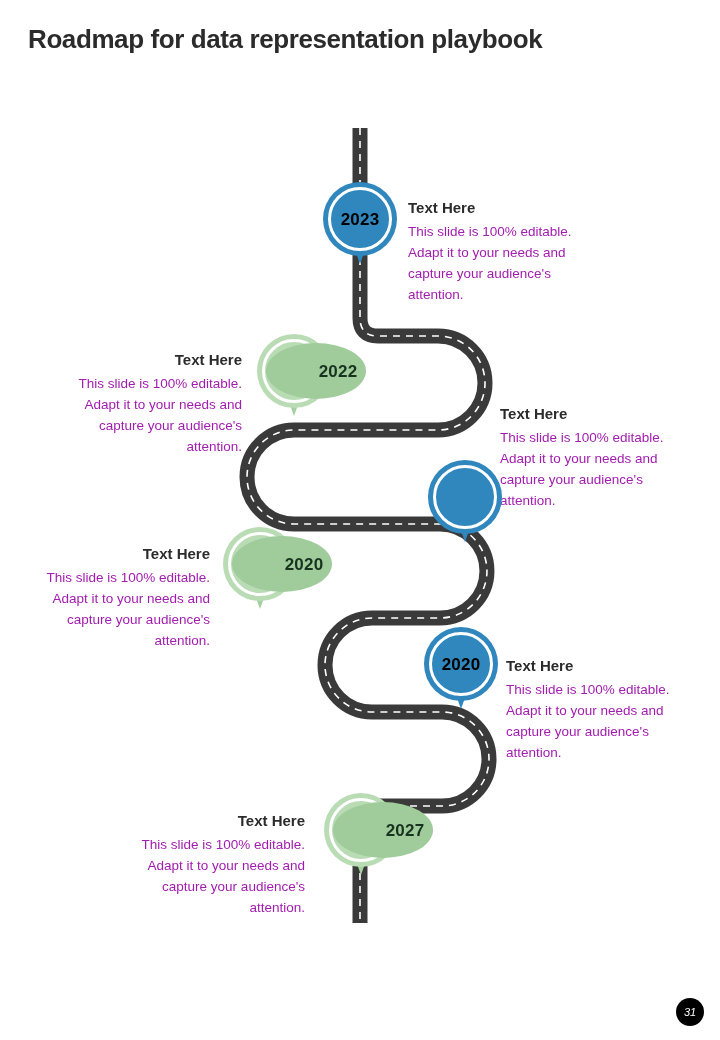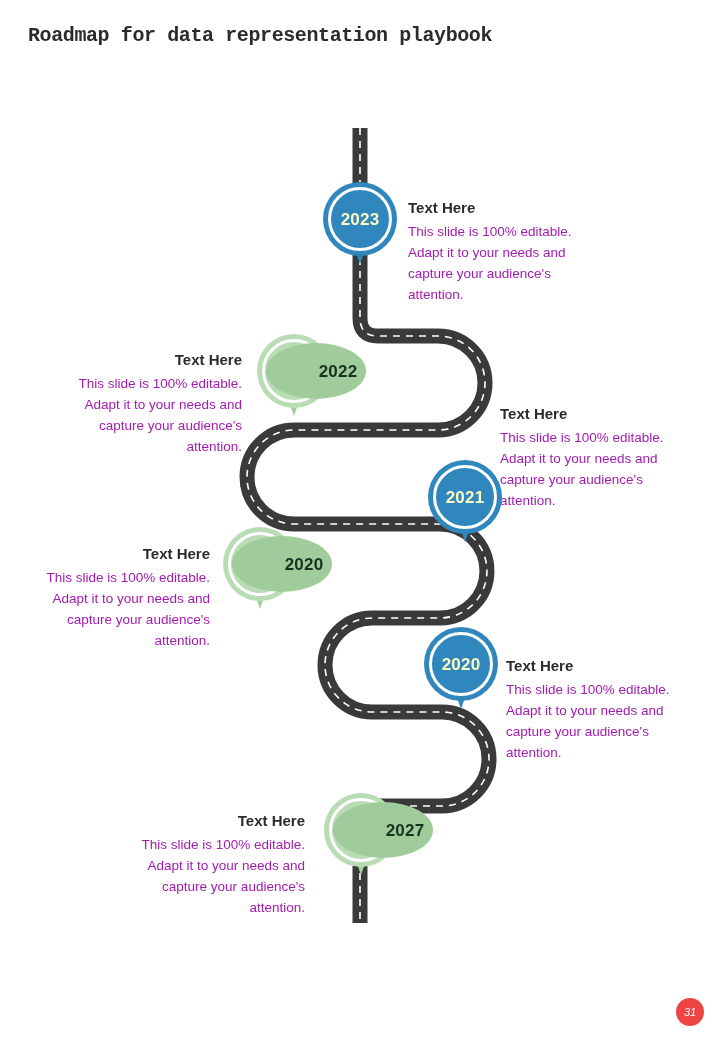--- a/index.html
+++ b/index.html
@@ -15,22 +15,22 @@
     font-family: "Liberation Sans", "DejaVu Sans", sans-serif;
     -webkit-font-smoothing: antialiased;
   }
 
   
   .slide-title {
     position: absolute;
     left: 28px;
     top: 24px;
     width: 660px;
-    font-family: Liberation Mono, monospace;
-    font-size: 20px;
+    font-family: Liberation Sans, sans-serif;
+    font-size: 26px;
     font-weight: bold;
     letter-spacing: -0.4px;
     color: #2b2b2b;
     line-height: 1.2;
     white-space: nowrap;
   }
 
   
   .road-canvas {
     position: absolute;
@@ -94,21 +94,21 @@
   }
   .pin .pin-year {
     font-size: 17px;
     font-weight: bold;
     letter-spacing: 0.2px;
     line-height: 1;
   }
   .pin.blue { color: #2f87bd; }
   .pin.blue .pin-outer { background: #2f87bd; }
   .pin.blue .pin-inner { background: #2f87bd; }
-  .pin.blue .pin-year { color: #fef9c3; }
+  .pin.blue .pin-year { color: #000000; }
 
   .pin.green { color: #a4d0a0; }
   .pin.green .pin-outer { background: #b9dcb5; }
   .pin.green .pin-inner { background: #a0cc9c; padding-left: 44px; }
   .pin.green .pin-ring { border-color: #ffffff; }
   .pin.green .pin-year { color: #17331f; }
 
   
   .txt-block {
     position: absolute;
@@ -131,21 +131,21 @@
   .txt-block.align-left  { text-align: left; }
 
   
   .page-badge {
     position: absolute;
     right: 16px;
     bottom: 14px;
     width: 28px;
     height: 28px;
     border-radius: 50%;
-    background: #ef4444;
+    background: #000000;
     color: #ffffff;
     font-size: 11px;
     display: flex;
     align-items: center;
     justify-content: center;
     line-height: 1;
     font-style: italic;
   }
 </style>
 </head>
@@ -201,23 +201,20 @@
 </div>
 <div class="txt-block align-right" style="left:62px; top:326px;">
   <div class="txt-head">Text Here</div>
   <div class="txt-body">This slide is 100% editable. Adapt it to your needs and capture your audience's attention.</div>
 </div>
 
 <div class="pin blue" style="left:428px; top:460px;">
   <div class="pin-tail"></div>
   <div class="pin-outer"></div>
   <div class="pin-ring"></div>
-  <div class="pin-inner">
-    <span class="pin-year">2021</span>
-  </div>
 </div>
 <div class="txt-block align-left" style="left:500px; top:380px;">
   <div class="txt-head">Text Here</div>
   <div class="txt-body">This slide is 100% editable. Adapt it to your needs and capture your audience's attention.</div>
 </div>
 
 <div class="pin green" style="left:223px; top:527px;">
   <div class="pin-tail"></div>
   <div class="pin-outer"></div>
   <div class="pin-ring"></div>

